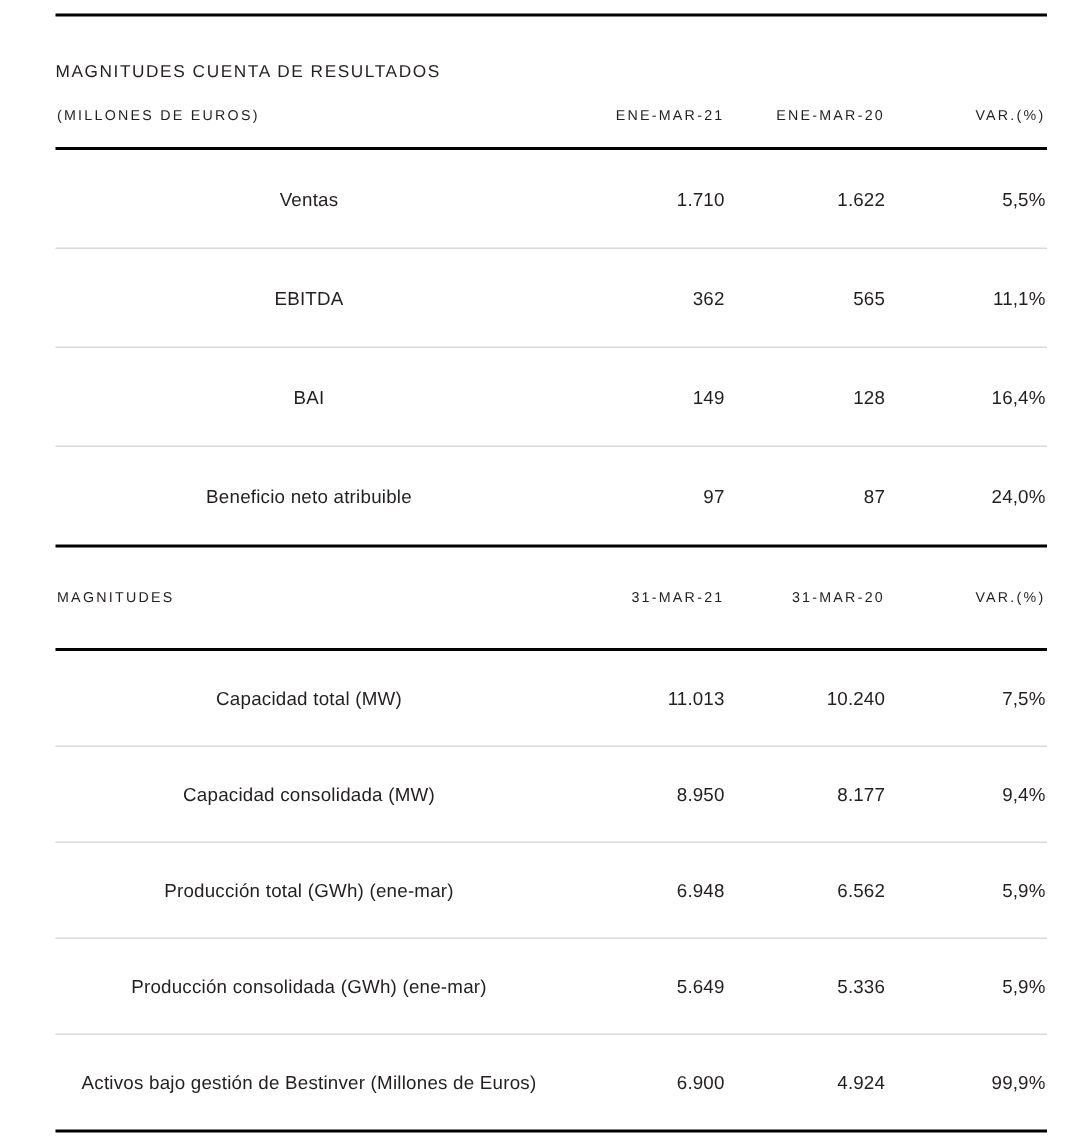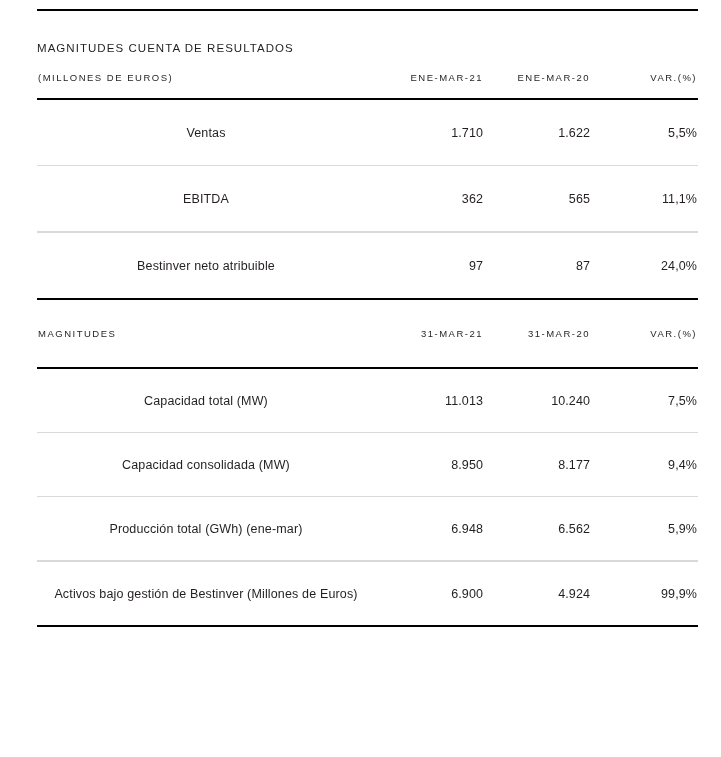--- a/index.html
+++ b/index.html
@@ -162,27 +162,33 @@
           <td class="lbl">EBITDA</td>
           <td class="num">362</td>
           <td class="num">565</td>
           <td class="num">11,1%</td>
         </tr>
         <tr>
           <td class="divider-cell" colspan="4">
               <div class="rule-thin"></div>
             </td>
         </tr>
-        <tr>
-          <td class="divider-cell" colspan="4">
-              <div class="rule-thin"></div>
-            </td>
-        </tr>
-        <tr class="data-row">
-          <td class="lbl">Bestinver neto atribuible</td>
+        <tr class="data-row">
+          <td class="lbl">BAI</td>
+          <td class="num">149</td>
+          <td class="num">128</td>
+          <td class="num">16,4%</td>
+        </tr>
+        <tr>
+          <td class="divider-cell" colspan="4">
+              <div class="rule-thin"></div>
+            </td>
+        </tr>
+        <tr class="data-row">
+          <td class="lbl">Beneficio neto atribuible</td>
           <td class="num">97</td>
           <td class="num">87</td>
           <td class="num">24,0%</td>
         </tr>
       </tbody>
     </table>
 
     <div class="rule-thick"></div>
 
     <table class="fin sec2">
@@ -232,20 +238,26 @@
           <td class="lbl">Producción total (GWh) (ene-mar)</td>
           <td class="num">6.948</td>
           <td class="num">6.562</td>
           <td class="num">5,9%</td>
         </tr>
         <tr>
           <td class="divider-cell" colspan="4">
               <div class="rule-thin"></div>
             </td>
         </tr>
+        <tr class="data-row">
+          <td class="lbl">Producción consolidada (GWh) (ene-mar)</td>
+          <td class="num">5.649</td>
+          <td class="num">5.336</td>
+          <td class="num">5,9%</td>
+        </tr>
         <tr>
           <td class="divider-cell" colspan="4">
               <div class="rule-thin"></div>
             </td>
         </tr>
         <tr class="data-row">
           <td class="lbl">Activos bajo gestión de Bestinver (Millones de Euros)</td>
           <td class="num">6.900</td>
           <td class="num">4.924</td>
           <td class="num">99,9%</td>

